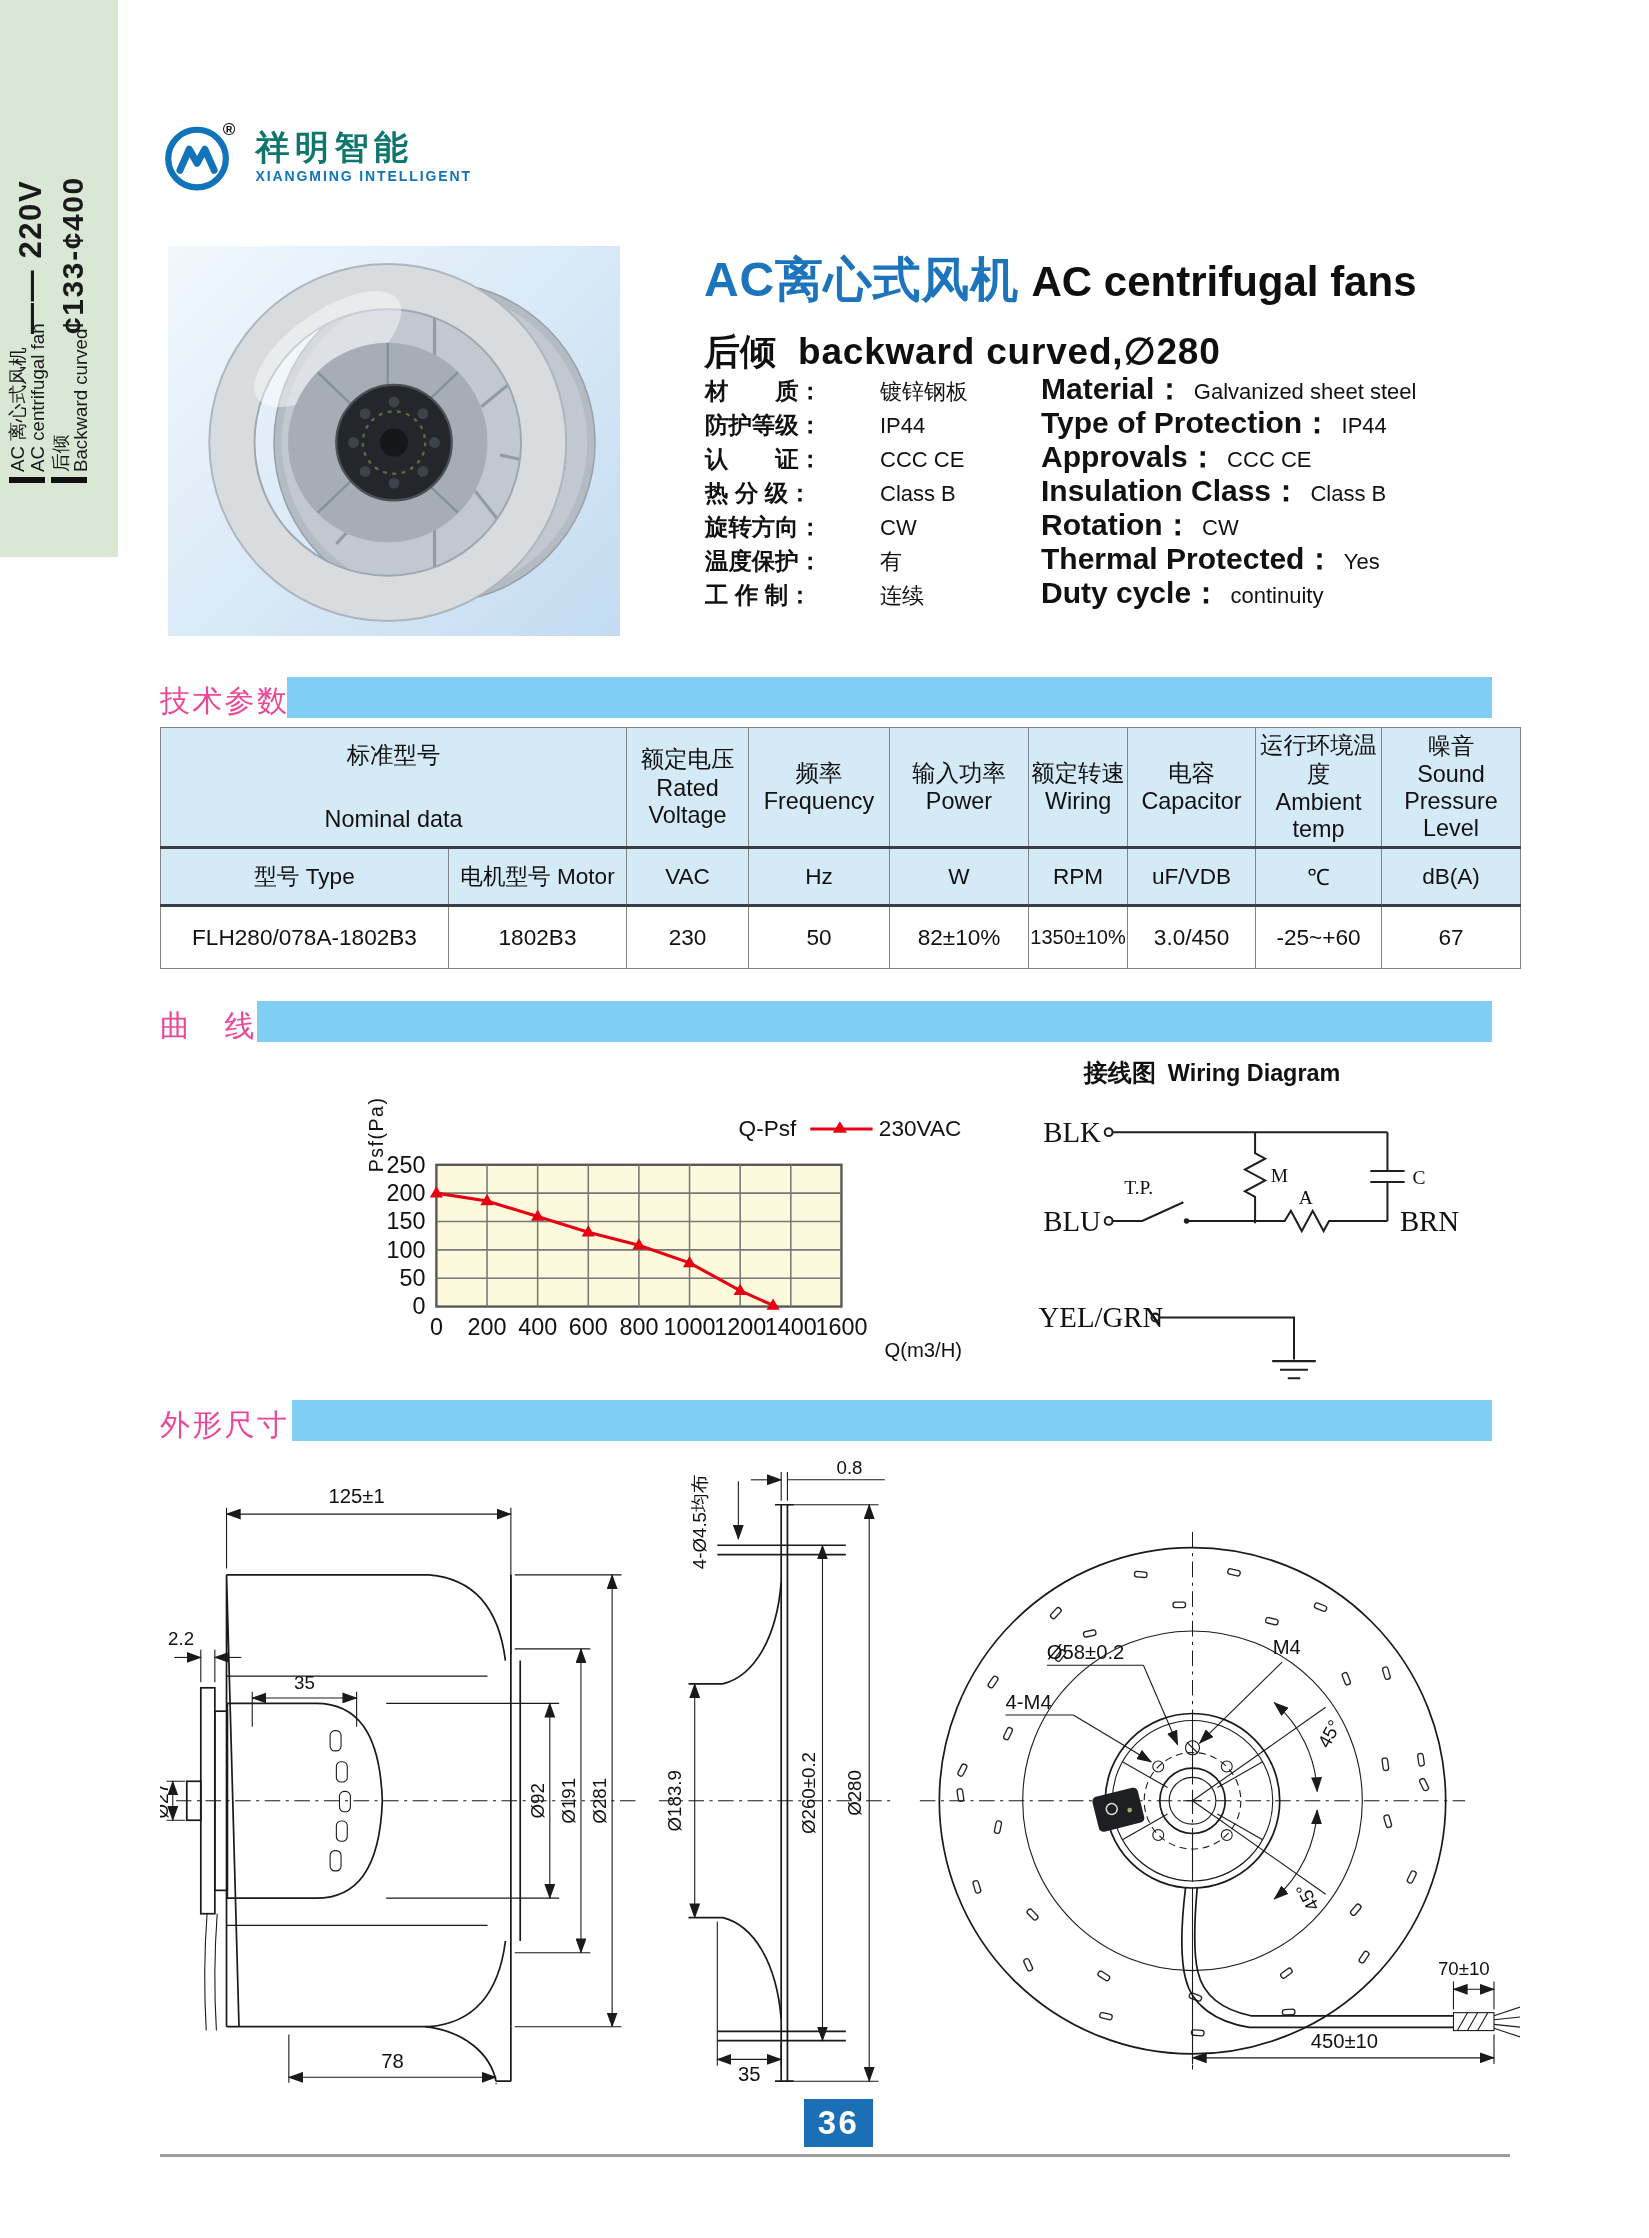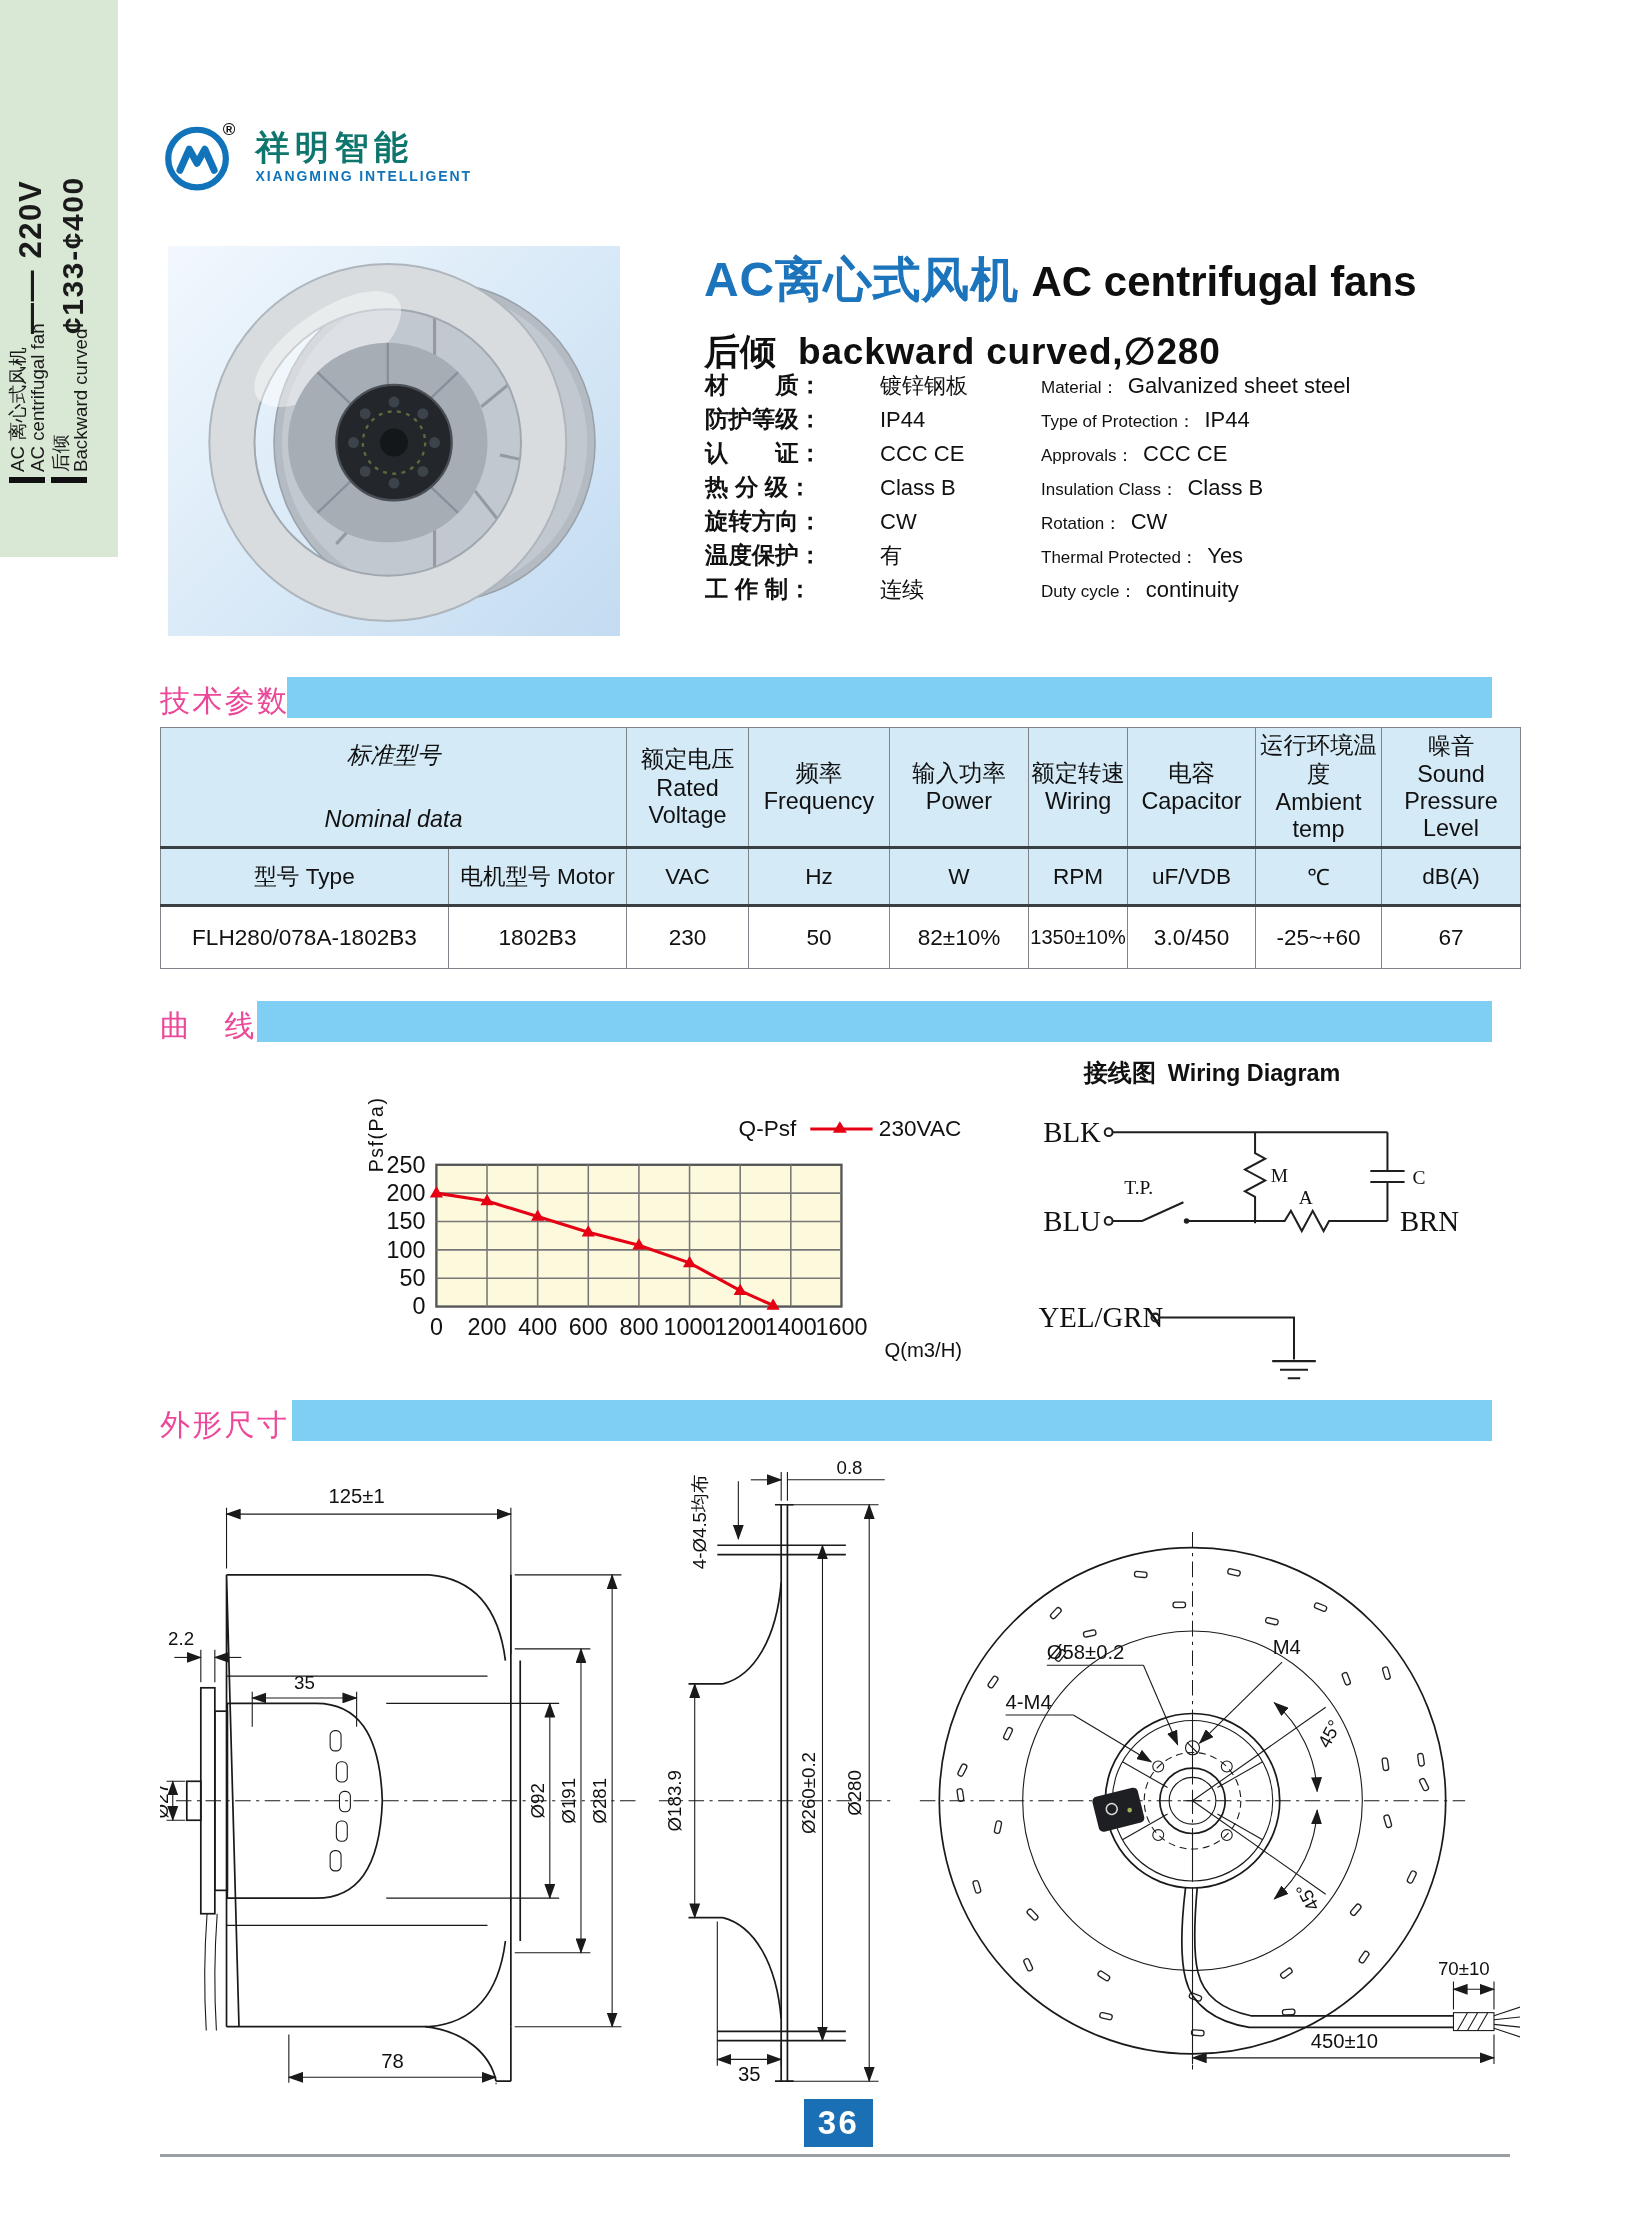--- a/index.html
+++ b/index.html
@@ -27,37 +27,37 @@
   .t1-en{font-size:42px;font-weight:600;color:#0f0f0f;margin-left:12.5px;}
   .t2{margin-top:16px;}
   .t2-zh{font-size:36px;font-weight:bold;color:#0f0f0f;}
   .t2-en{font-size:37px;font-weight:600;color:#0f0f0f;margin-left:22px;letter-spacing:0.8px;}
 
   
   #specs{position:absolute;left:705px;top:369px;width:857px;}
   .spec-row{display:flex;align-items:baseline;height:34px;}
   .sp-lzh{width:175px;font-size:23.4px;font-weight:bold;}
   .sp-vzh{width:161px;font-size:22px;}
-  .sp-len{font-size:17px;font-weight:normal;}
+  .sp-len{font-size:30px;font-weight:bold;}
   .sp-ven{font-size:22px;margin-left:9.4px;}
 
   
   .sec-label{position:absolute;font-size:30px;font-weight:normal;color:#ec4899;letter-spacing:2.3px;}
   .sec-bar{position:absolute;height:41px;background:#7fcef3;}
 
   
   #techtable{position:absolute;left:160px;top:727px;border-collapse:collapse;table-layout:fixed;width:1360px;background:#fff;}
   #techtable td{border:1.6px solid #7e8489;text-align:center;vertical-align:middle;padding:0;}
   #techtable .hd{background:#d5eaf7;}
   #techtable .r1 td{height:118px;font-size:23.4px;}
   #techtable .r2 td{height:55px;font-size:22.6px;border-top:3.1px solid #3a3f43;}
   #techtable .r3 td{height:61px;font-size:22.6px;border-top:3.1px solid #3a3f43;background:#fff;}
   #techtable .cell-zh{line-height:1.25;}
   #techtable .cell-en{line-height:1.15;}
-  .nominal-cell{display:flex;flex-direction:column;justify-content:space-between;height:92px;padding:11px 16px;font-style:italic;}
+  .nominal-cell{display:flex;flex-direction:column;justify-content:space-between;height:92px;padding:11px 16px;}
   .sq{font-size:20px !important;}
 
   
   svg text{font-family:"Liberation Sans",sans-serif;fill:#111;}
   .tick{font-size:30px;}
   .grid{stroke:#777;stroke-width:2;}
   .axlab{font-size:26px;}
   .legend-t{font-size:29px;}
 
   

